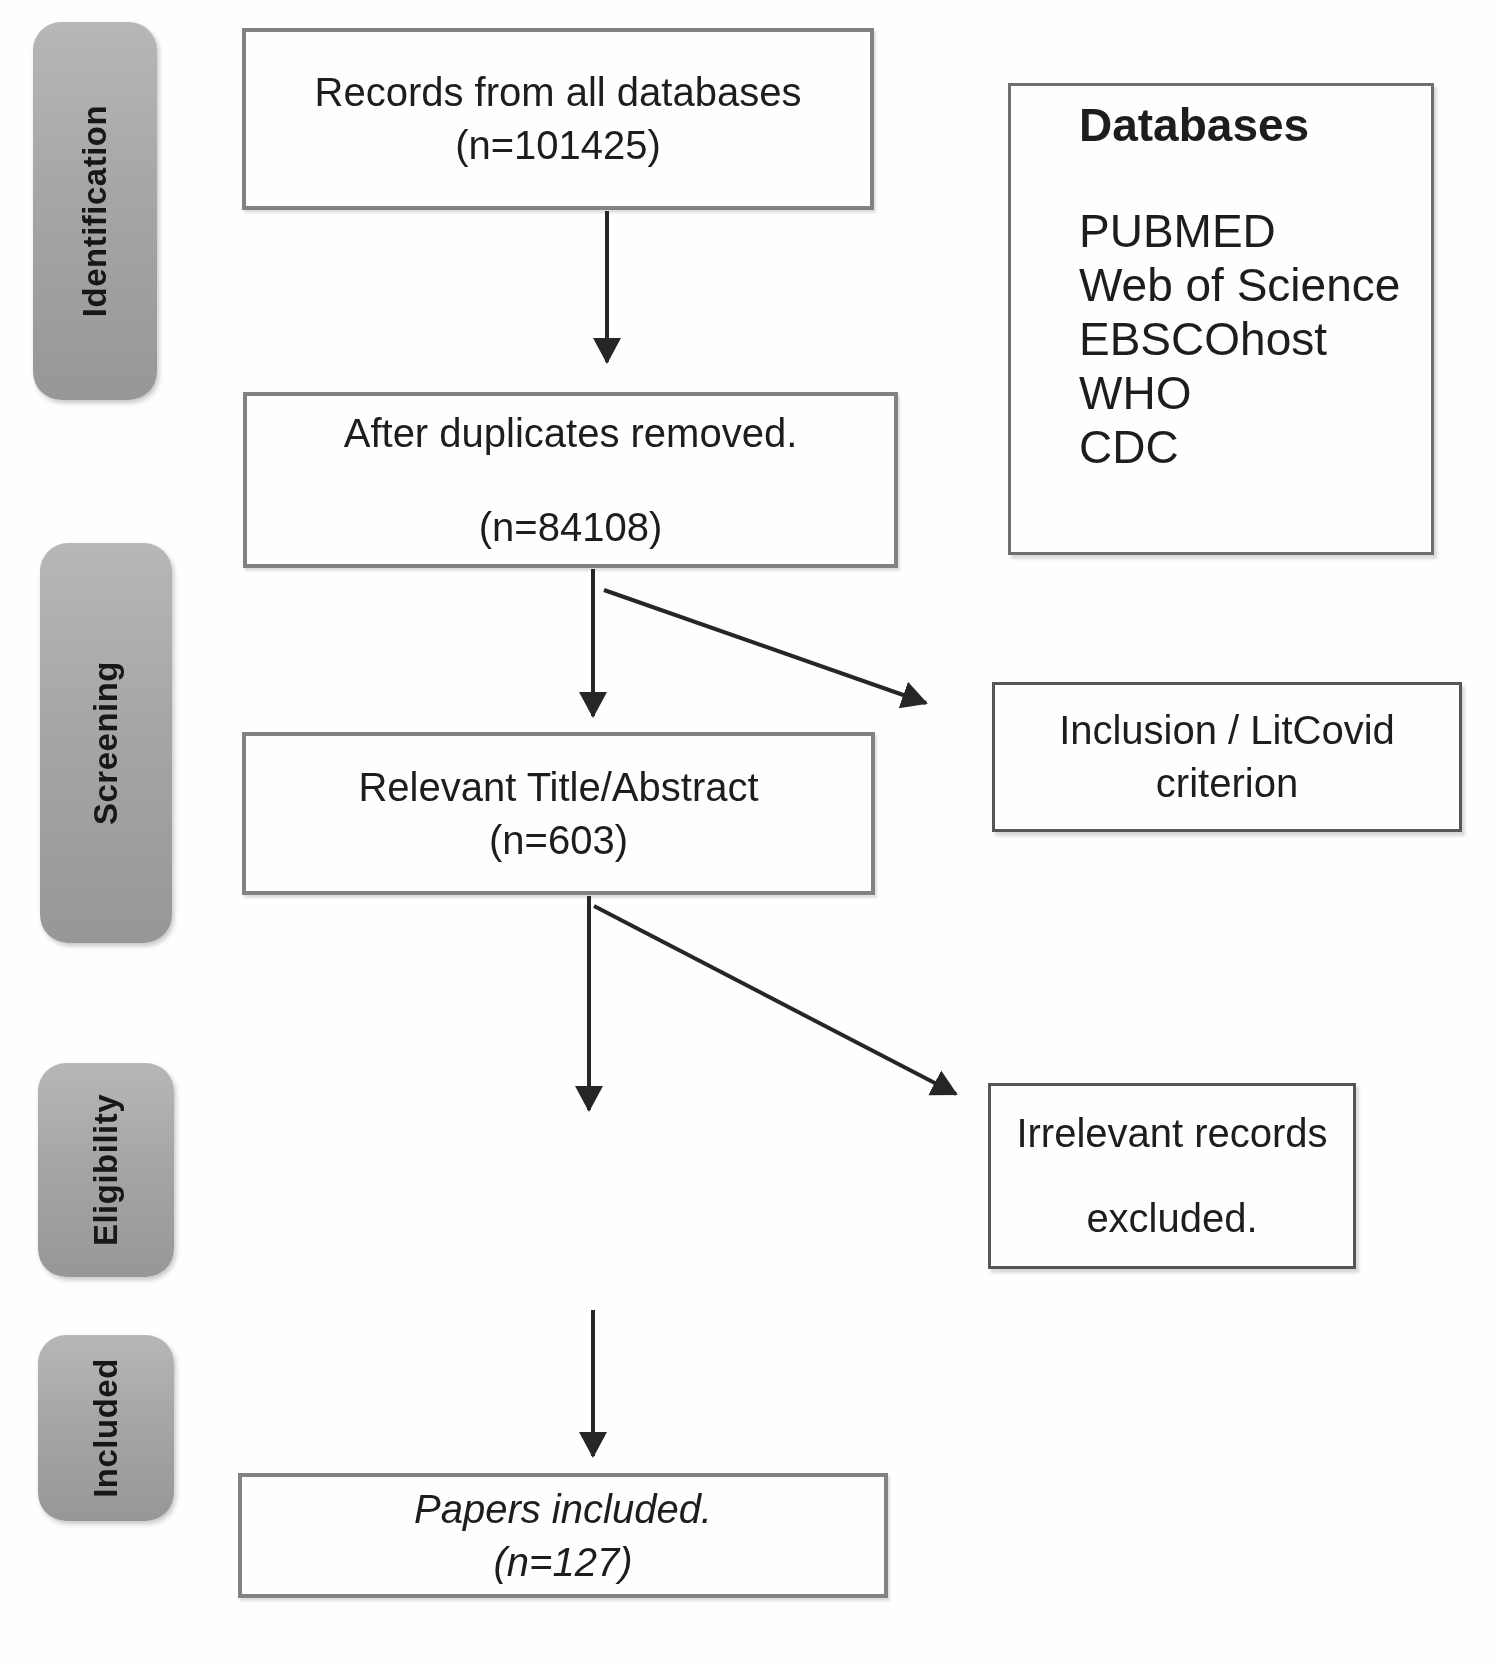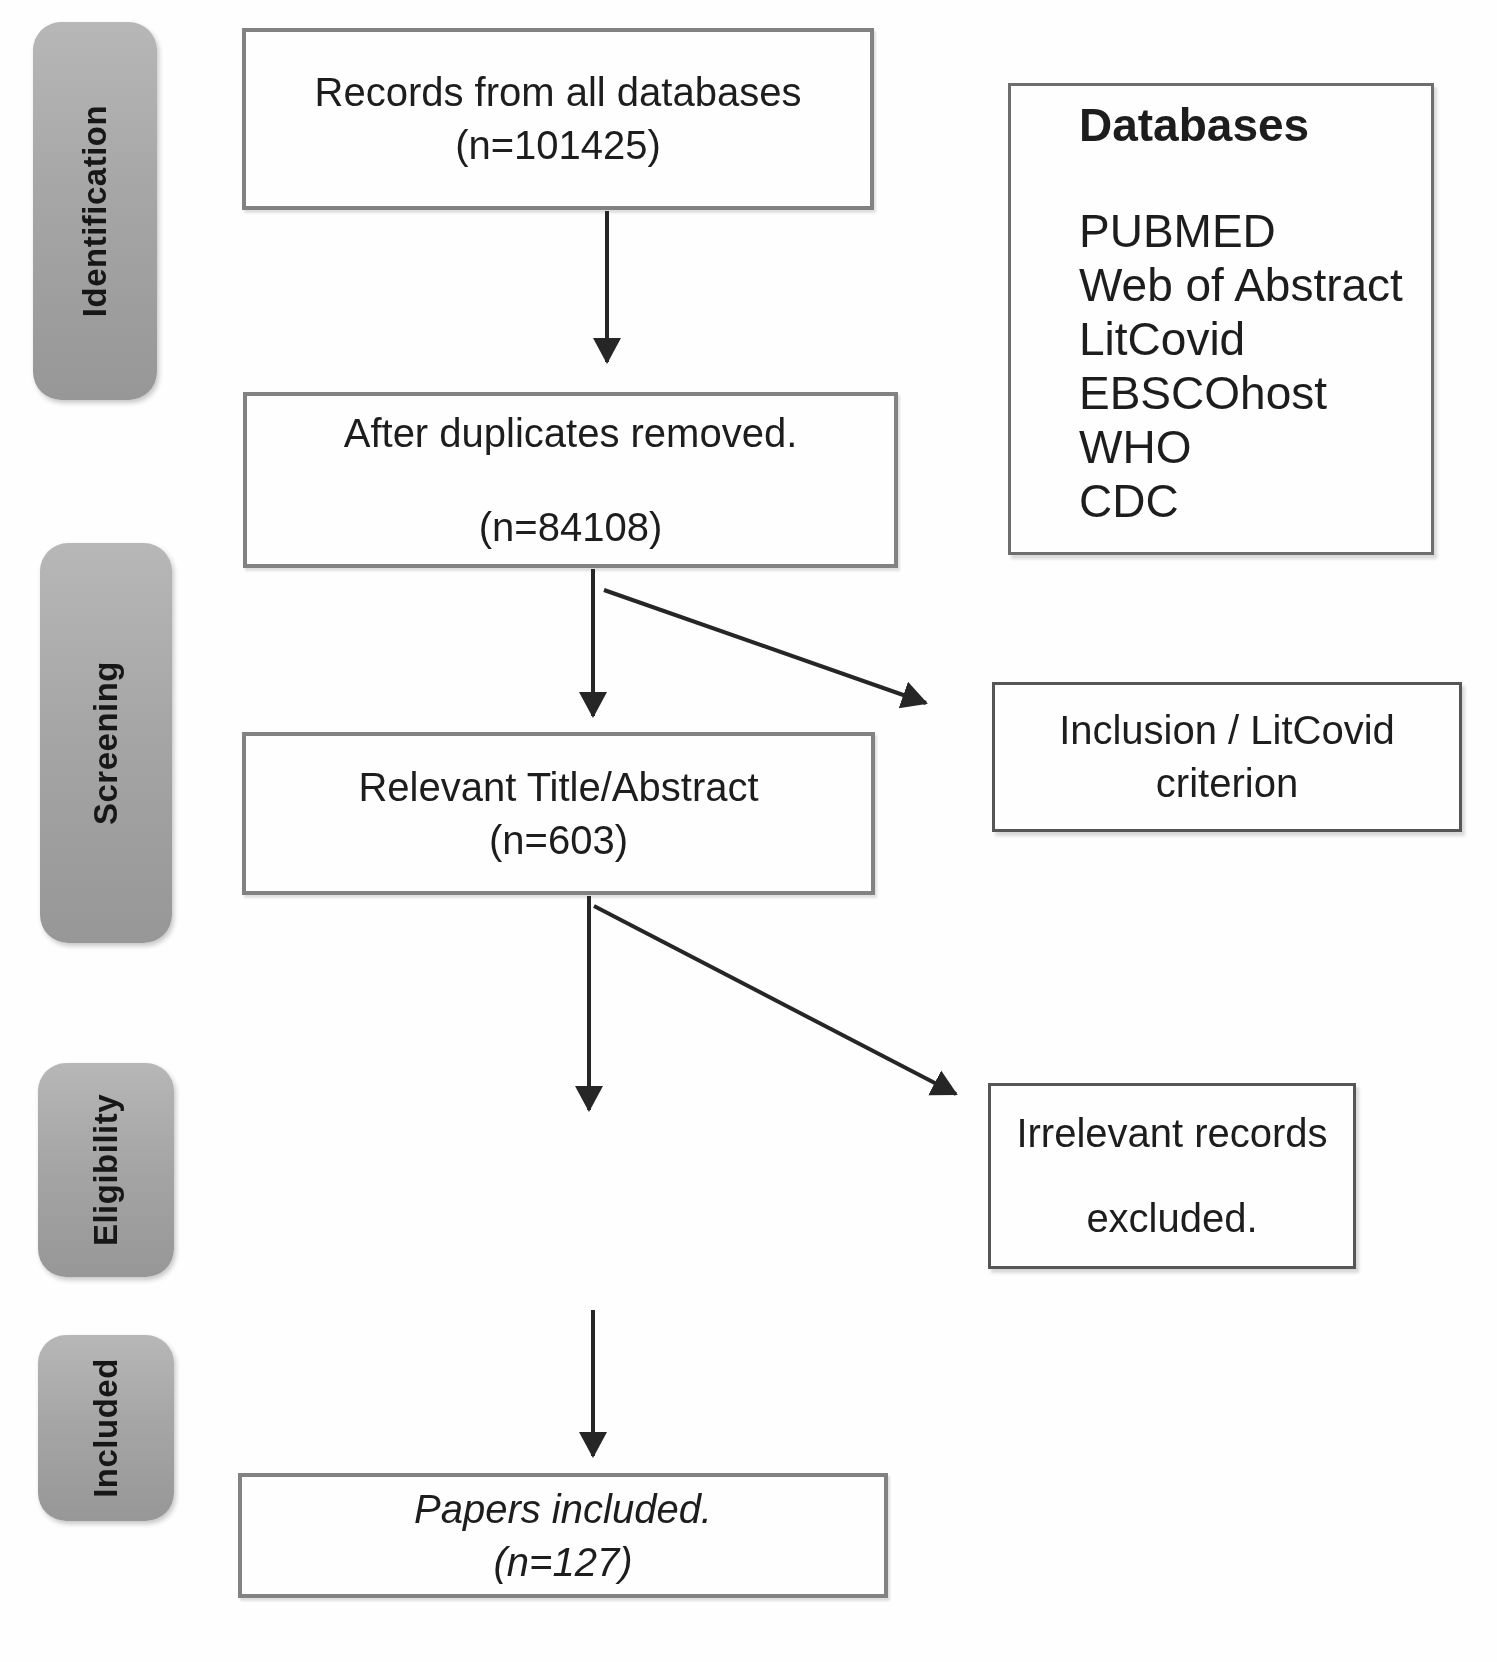--- a/index.html
+++ b/index.html
@@ -109,22 +109,21 @@
 
 
   <div class="flowbox" id="box-included">
     <div>Papers included.</div>
     <div>(n=127)</div>
   </div>
 
   <div class="sidebox" id="box-databases">
     <div class="db-title">Databases</div>
     <div class="db-item">PUBMED</div>
-    <div class="db-item">Web of Abstract</div>
-    <div class="db-item">LitCovid</div>
+    <div class="db-item">Web of Science</div>
     <div class="db-item">EBSCOhost</div>
     <div class="db-item">WHO</div>
     <div class="db-item">CDC</div>
   </div>
 
   <div class="sidebox annotation" id="box-criterion">
     <div>Inclusion / LitCovid</div>
     <div>criterion</div>
   </div>
 

